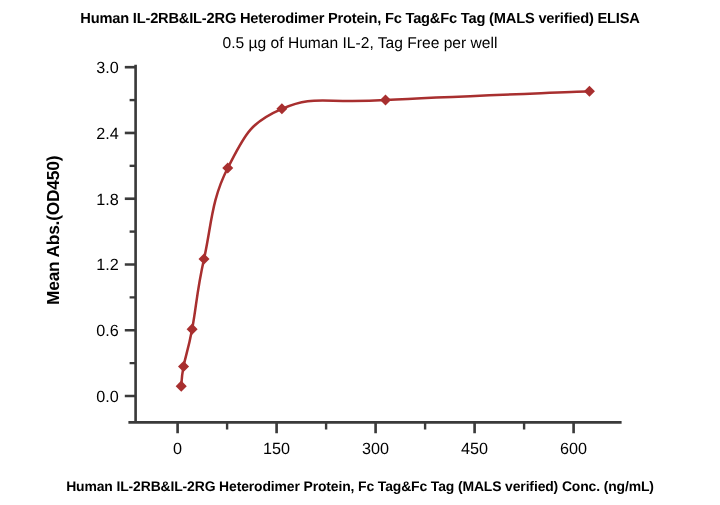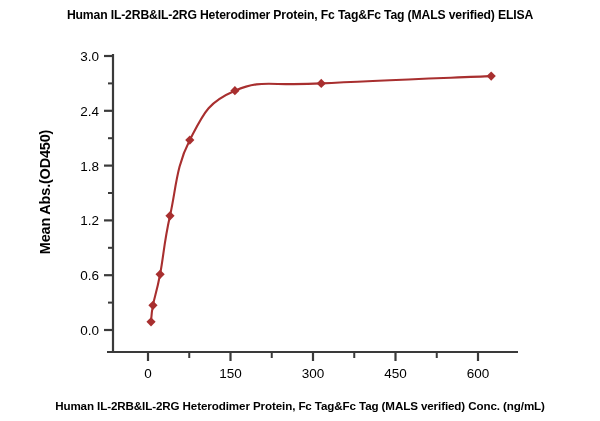--- a/index.html
+++ b/index.html
@@ -73,20 +73,21 @@
     fill: #000000;
   }
 </style>
 </head>
 <body>
 
 <div id="figure">
 
   <div class="title-block">
     <div class="chart-title">Human IL-2RB&amp;IL-2RG Heterodimer Protein, Fc Tag&amp;Fc Tag (MALS verified) ELISA</div>
+    <div class="chart-subtitle">0.5 µg of Human IL-2, Tag Free per well</div>
   </div>
 
   <div class="ylabel">Mean Abs.(OD450)</div>
 
   <svg class="plot" id="plot-svg" width="600" height="421">
       <line x1="113" y1="54" x2="113" y2="352" stroke="#3a3a3a" stroke-width="2.2"></line>
       <line x1="107" y1="352" x2="518" y2="352" stroke="#3a3a3a" stroke-width="2.2"></line>
       <line x1="104" y1="330" x2="113" y2="330" stroke="#3a3a3a" stroke-width="2.2"></line>
       <text x="99" y="335" text-anchor="end" class="tick-label">0.0</text>
       <line x1="104" y1="275.2" x2="113" y2="275.2" stroke="#3a3a3a" stroke-width="2.2"></line>

